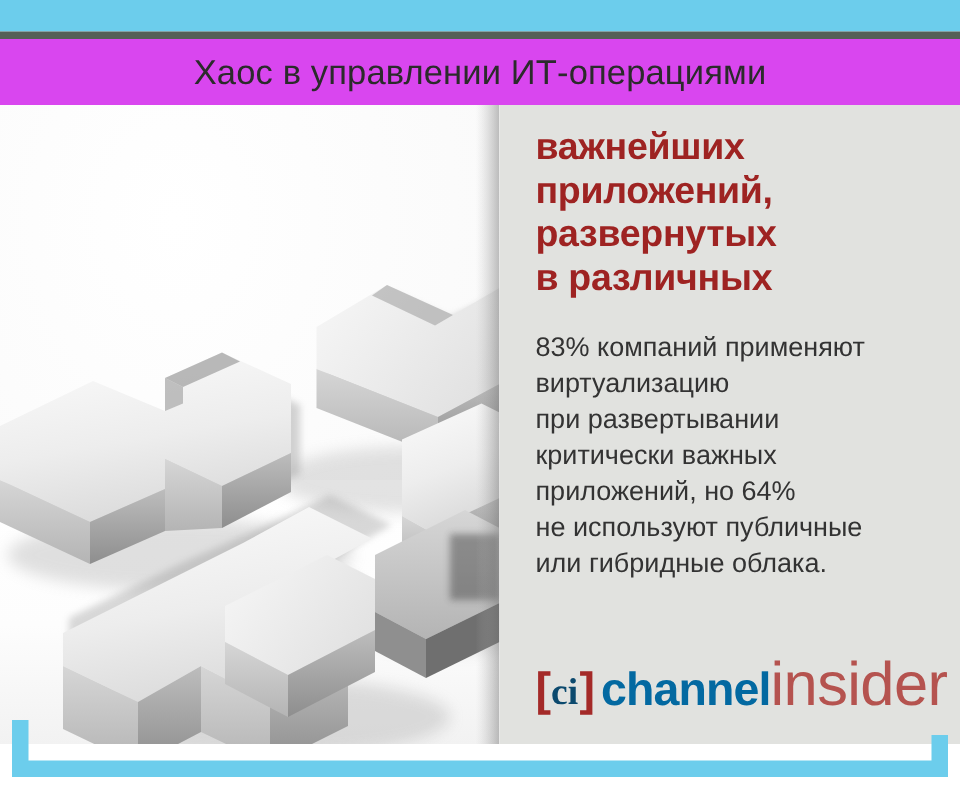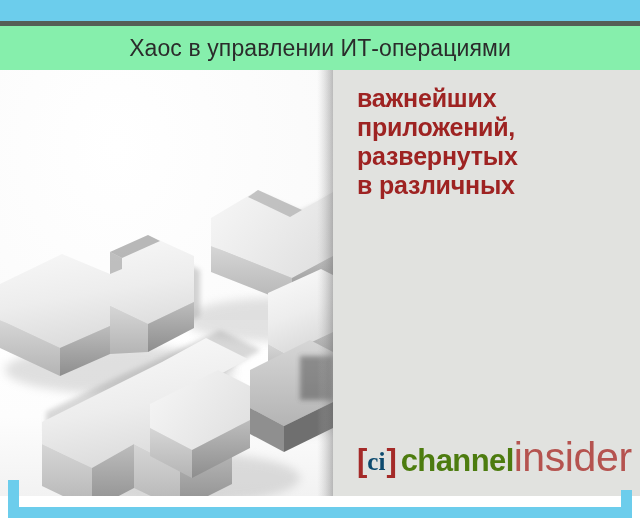--- a/index.html
+++ b/index.html
@@ -35,21 +35,21 @@
     height: 5px;
     background: #555f57;
   }
 
   
   .header-strip {
     position: absolute;
     left: 0; top: 26px;
     width: 640px;
     height: 44px;
-    background: #86efac;
+    background: #d946ef;
     display: flex;
     align-items: center;
     justify-content: center;
   }
   .header-title {
     font-size: 23px;
     line-height: 26px;
     color: #2b2b2b;
     letter-spacing: .1px;
     white-space: nowrap;
@@ -123,21 +123,21 @@
     color: #0c4a6e;
     font-family: "Liberation Serif", serif;
     font-weight: bold;
     font-size: 25px;
     line-height: 31px;
     padding: 0 1px;
     position: relative;
     top: -1px;
   }
   .logo-channel {
-    color: #4d7c0f;
+    color: #0369a1;
     font-size: 31px;
     font-weight: bold;
     line-height: 31px;
     letter-spacing: -.6px;
     padding-left: 5px;
   }
   .logo-insider {
     color: #b5534f;
     font-size: 41px;
     font-weight: normal;
@@ -293,20 +293,29 @@
 
   <div class="panel">
 
     <h2 class="panel-heading">
       <span>важнейших</span>
       <span>приложений,</span>
       <span>развернутых</span>
       <span>в различных</span>
     </h2>
 
+    <div class="panel-body">
+      <span>83% компаний применяют</span>
+      <span>виртуализацию</span>
+      <span>при развертывании</span>
+      <span>критически важных</span>
+      <span>приложений, но 64%</span>
+      <span>не используют публичные</span>
+      <span>или гибридные облака.</span>
+    </div>
 
     <div class="logo">
       <span class="logo-bracket">[</span>
       <span class="logo-ci">ci</span>
       <span class="logo-bracket">]</span>
       <span class="logo-channel">channel</span>
       <span class="logo-insider">insider</span>
     </div>
 
   </div>

